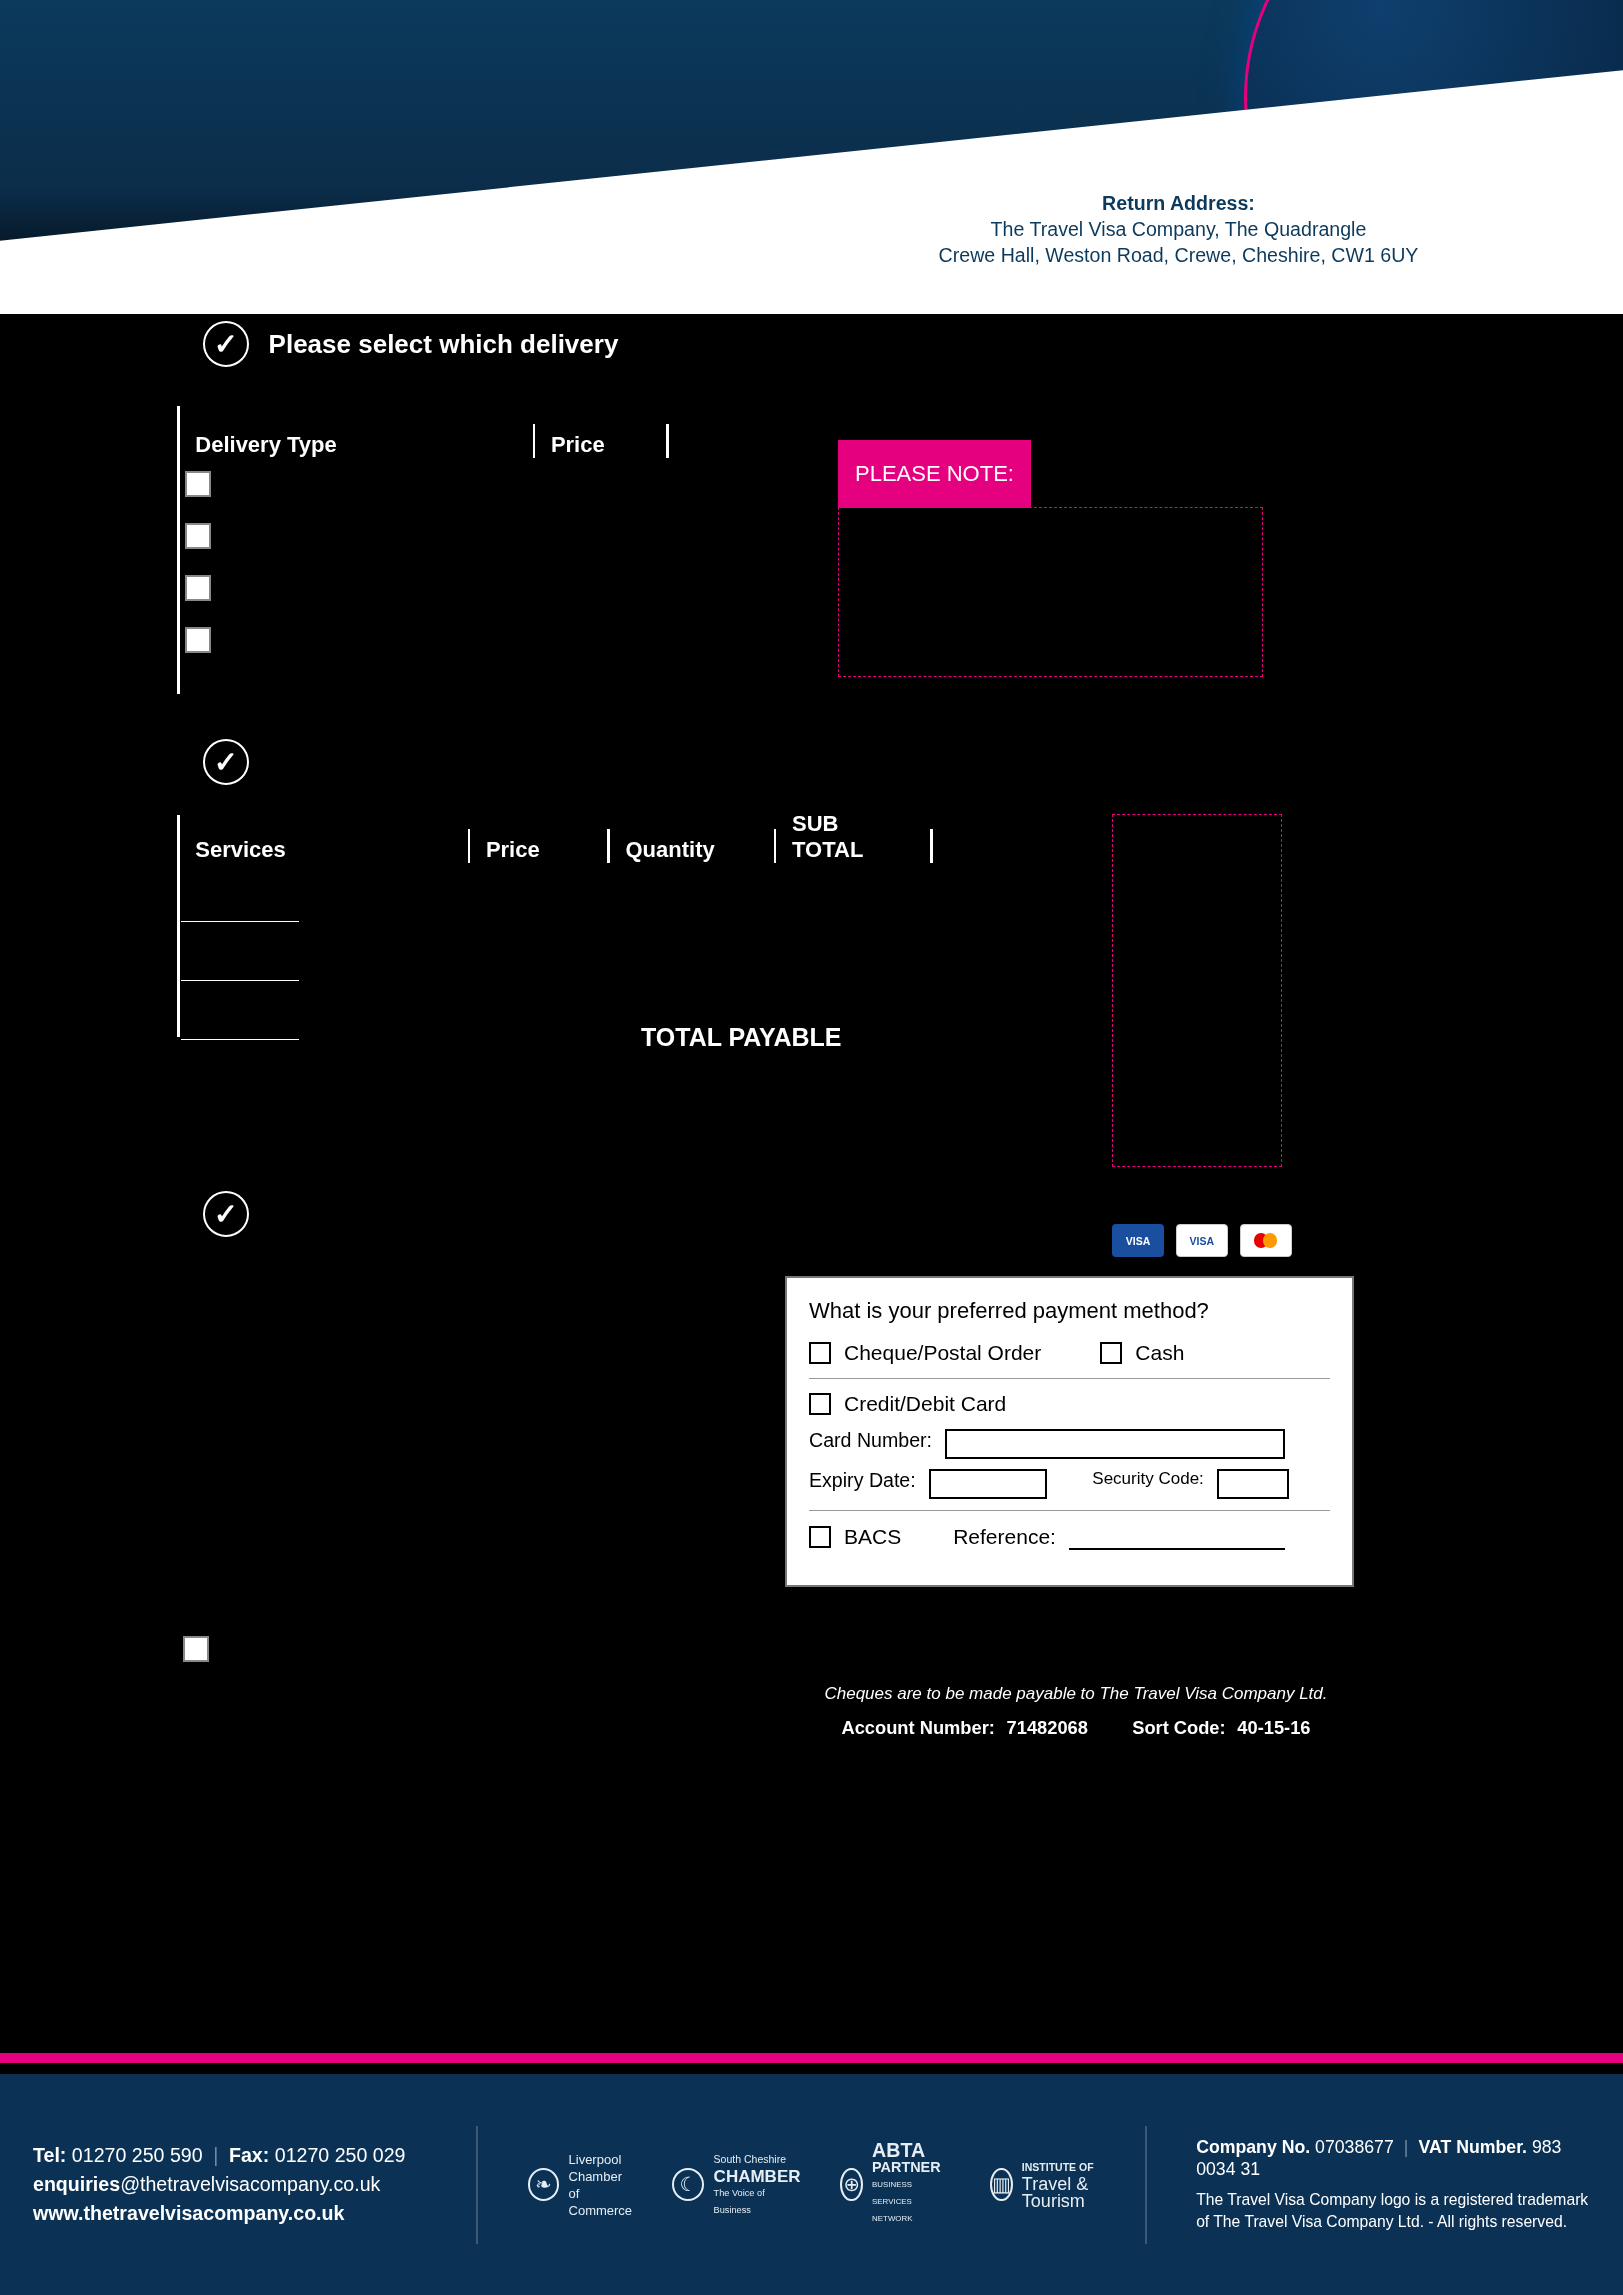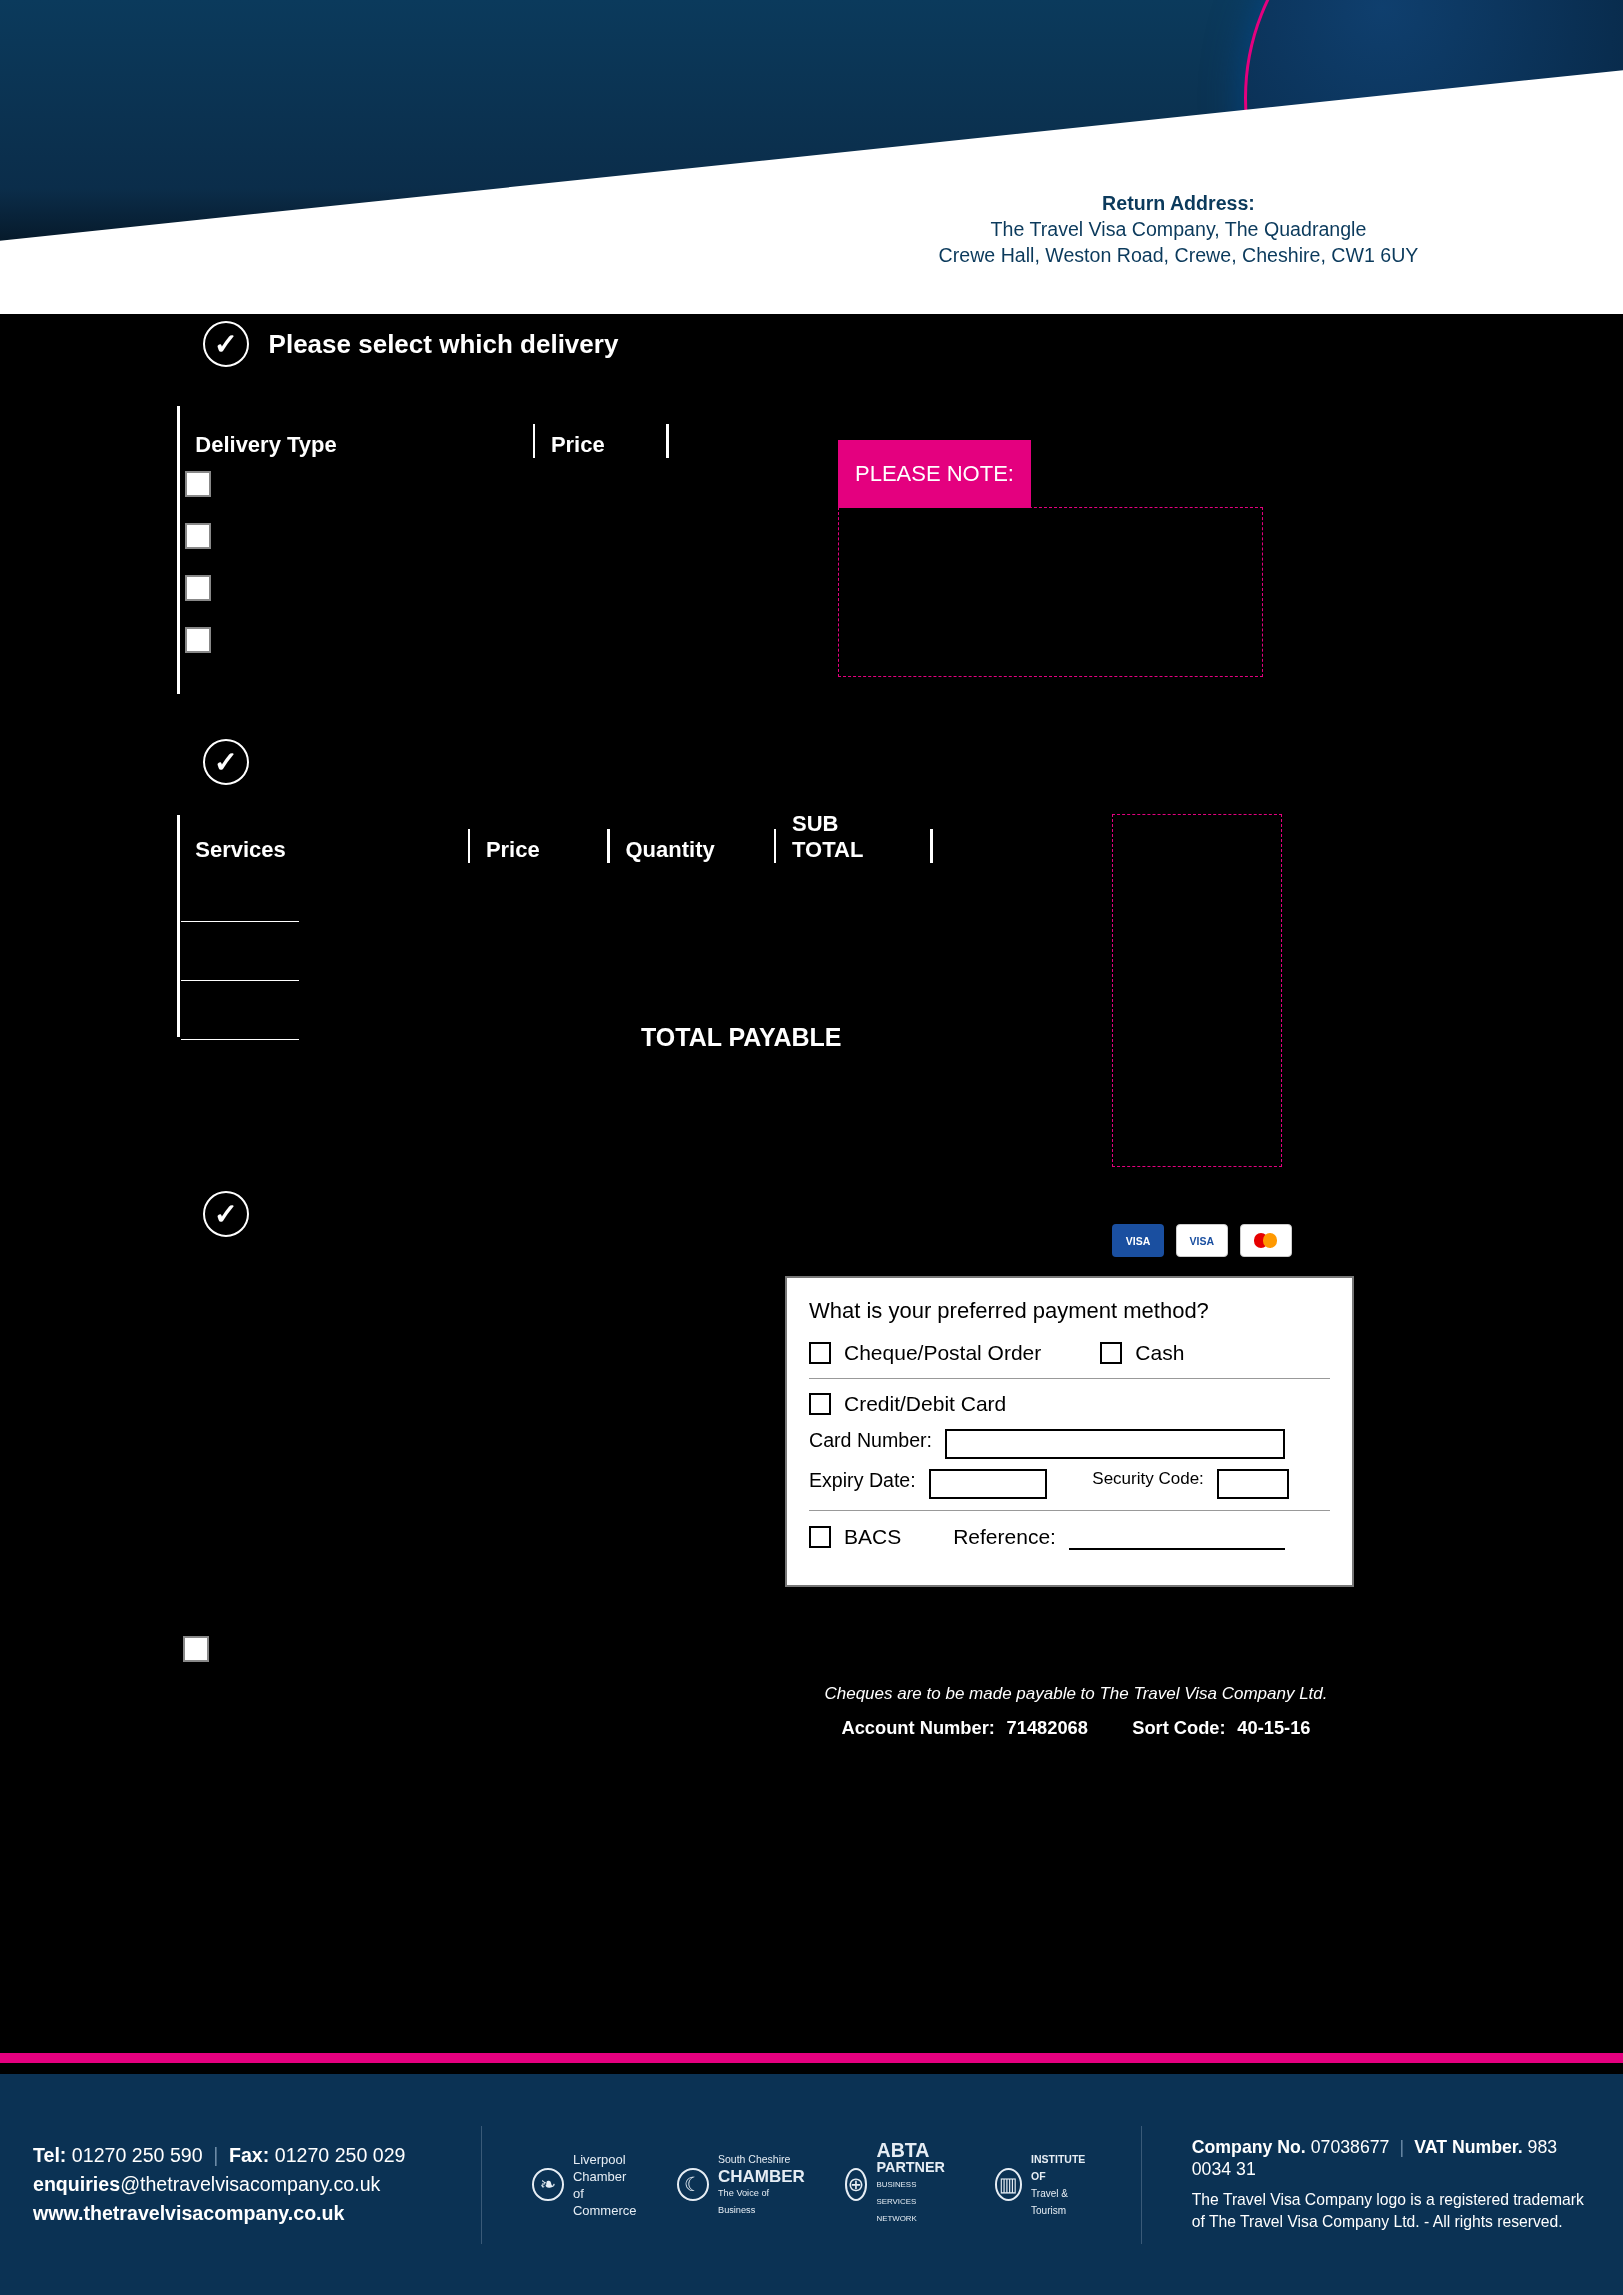--- a/index.html
+++ b/index.html
@@ -346,21 +346,21 @@
       <div>
         <div style="font-size:19.6px;font-weight:700">ABTA</div>
         <div style="font-size:14.4px;font-weight:700">PARTNER</div>
         <div style="font-size:7.9px">BUSINESS SERVICES NETWORK</div>
       </div>
     </div>
     <div class="partner">
       <div class="ico">▥</div>
       <div>
         <div style="font-size:10.5px;font-weight:700">INSTITUTE OF</div>
-        <div style="font-size:10px">Travel &amp; Tourism</div>
+        <div style="font-size:18px">Travel &amp; Tourism</div>
       </div>
     </div>
   </div>
 
   <div class="vsep"></div>
 
   <div class="col3">
     <div class="top">
       <b>Company No.</b>
       <span>07038677</span>

